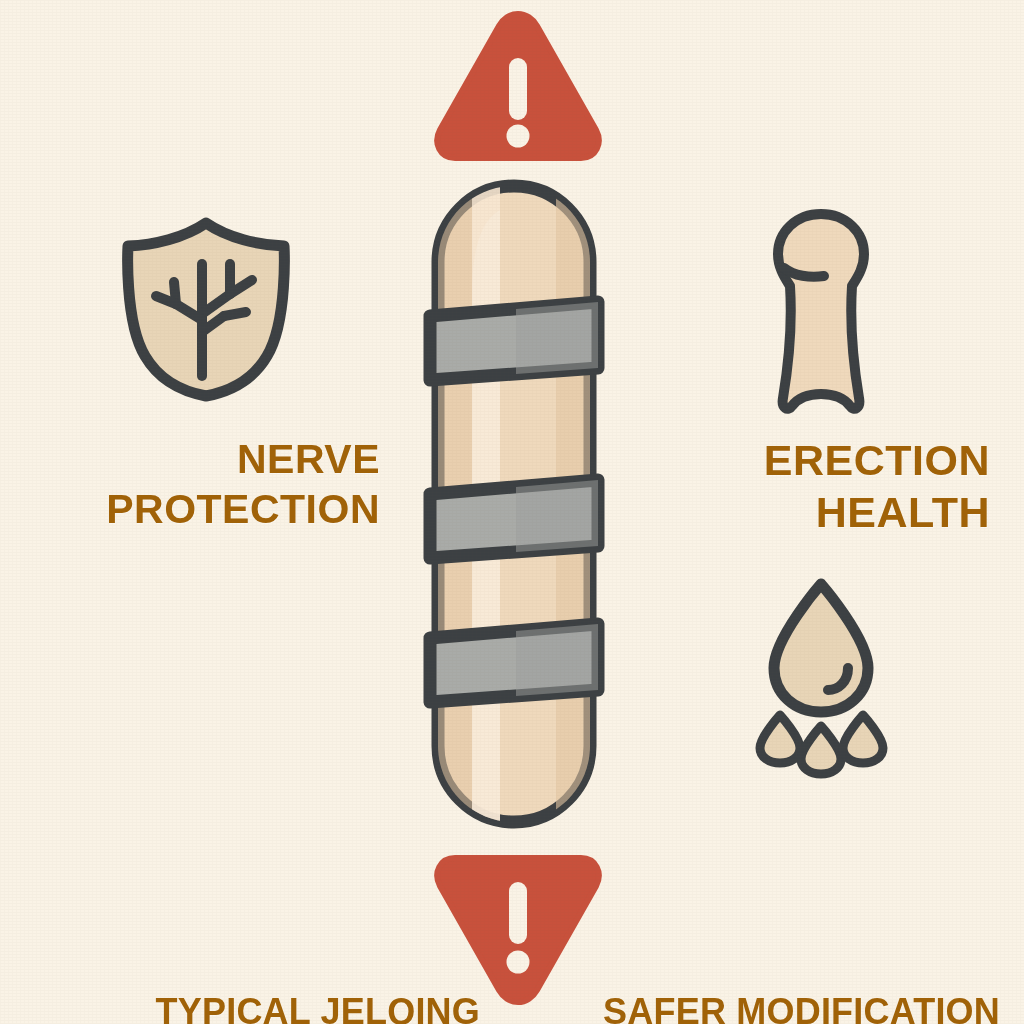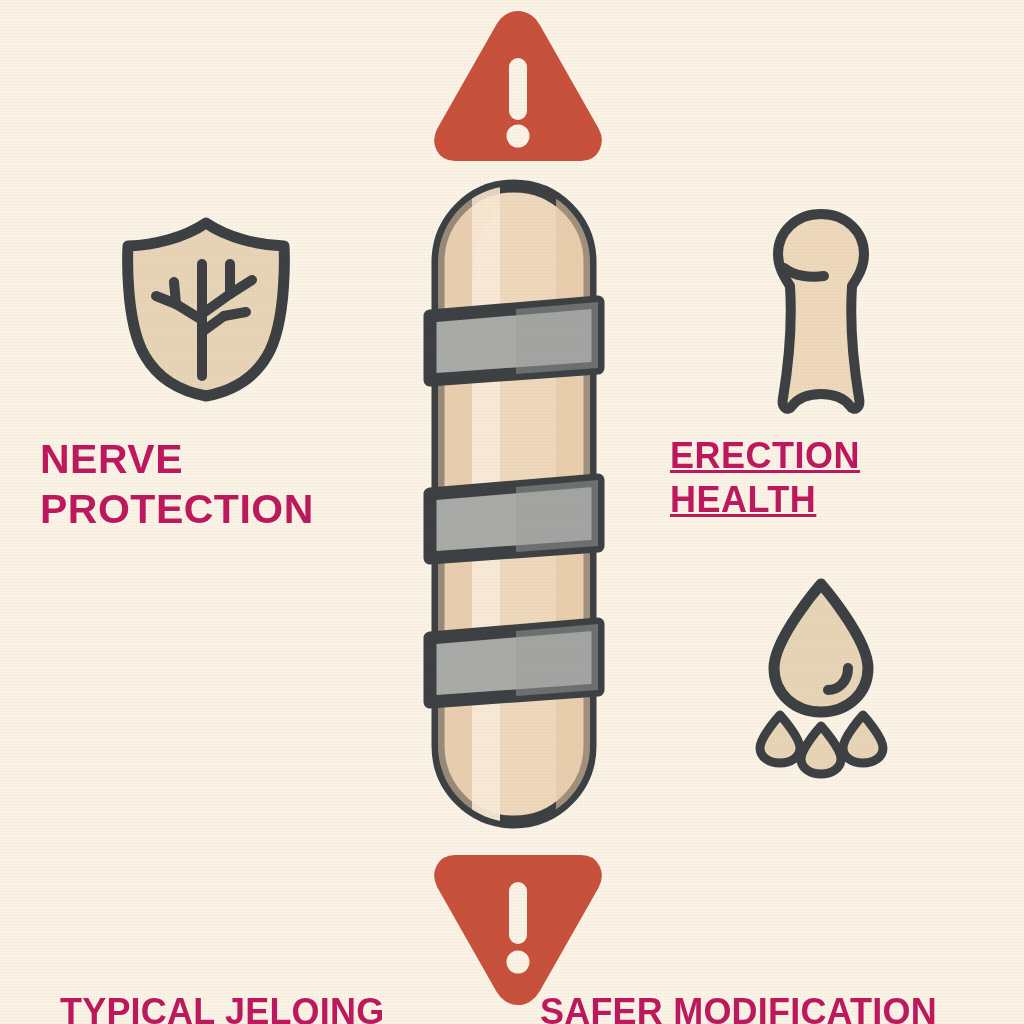--- a/index.html
+++ b/index.html
@@ -20,30 +20,30 @@
     position: absolute;
     inset: 0;
     pointer-events: none;
     opacity: 0.035;
     background-image:
       repeating-linear-gradient(0deg, rgba(120,100,70,0.8) 0 1px, transparent 1px 3px),
       repeating-linear-gradient(90deg, rgba(120,100,70,0.6) 0 1px, transparent 1px 4px);
   }
   .lbl {
     position: absolute;
-    color: #be185d;
+    color: #a16207;
     font-weight: 700;
     letter-spacing: 0.5px;
-    text-align: left;
+    text-align: right;
     line-height: 1.22;
     white-space: pre-line;
     text-shadow: 0.5px 0.5px 0 rgba(255,255,255,0.45);
   }
   .lbl-nerve     { left: 40px;  top: 434px; width: 340px; font-size: 41px; }
-  .lbl-erection  { left: 670px; top: 434px; width: 320px; font-size: 36px; text-decoration: underline; }
+  .lbl-erection  { left: 670px; top: 434px; width: 320px; font-size: 43px; }
   .lbl-ejac      { left: 648px; top: 792px; width: 356px; font-size: 41px; }
   .lbl-bottom    { font-size: 36px; top: 990px; letter-spacing: 0.2px; }
   .lbl-typical   { left: 60px;  width: 420px; }
   .lbl-safer     { left: 540px; width: 460px; }
 
   svg { position: absolute; display: block; overflow: visible; }
   .warn-top    { left: 430px; top: 8px;   width: 176px; height: 156px; }
   .warn-bottom { left: 430px; top: 852px; width: 176px; height: 156px; }
   .shield      { left: 112px; top: 216px; width: 188px; height: 186px; }
   .anat        { left: 758px; top: 206px; width: 126px; height: 212px; }

